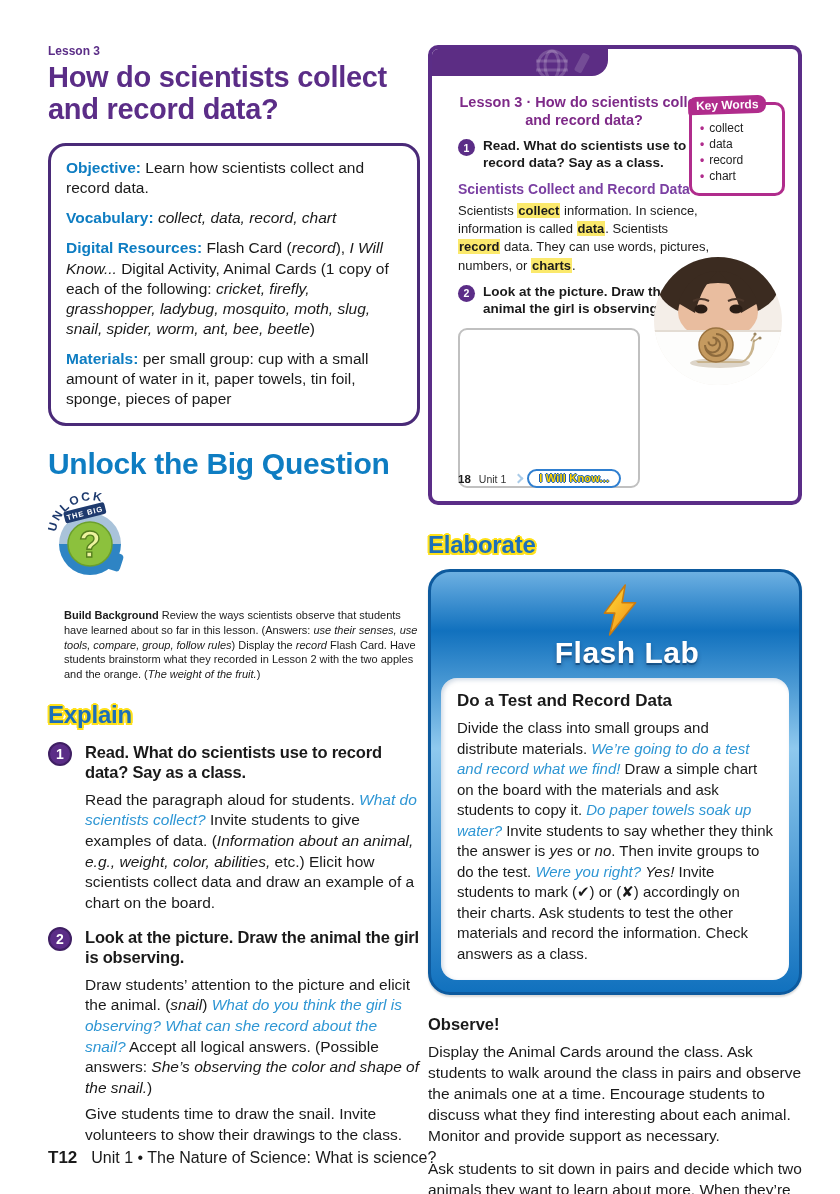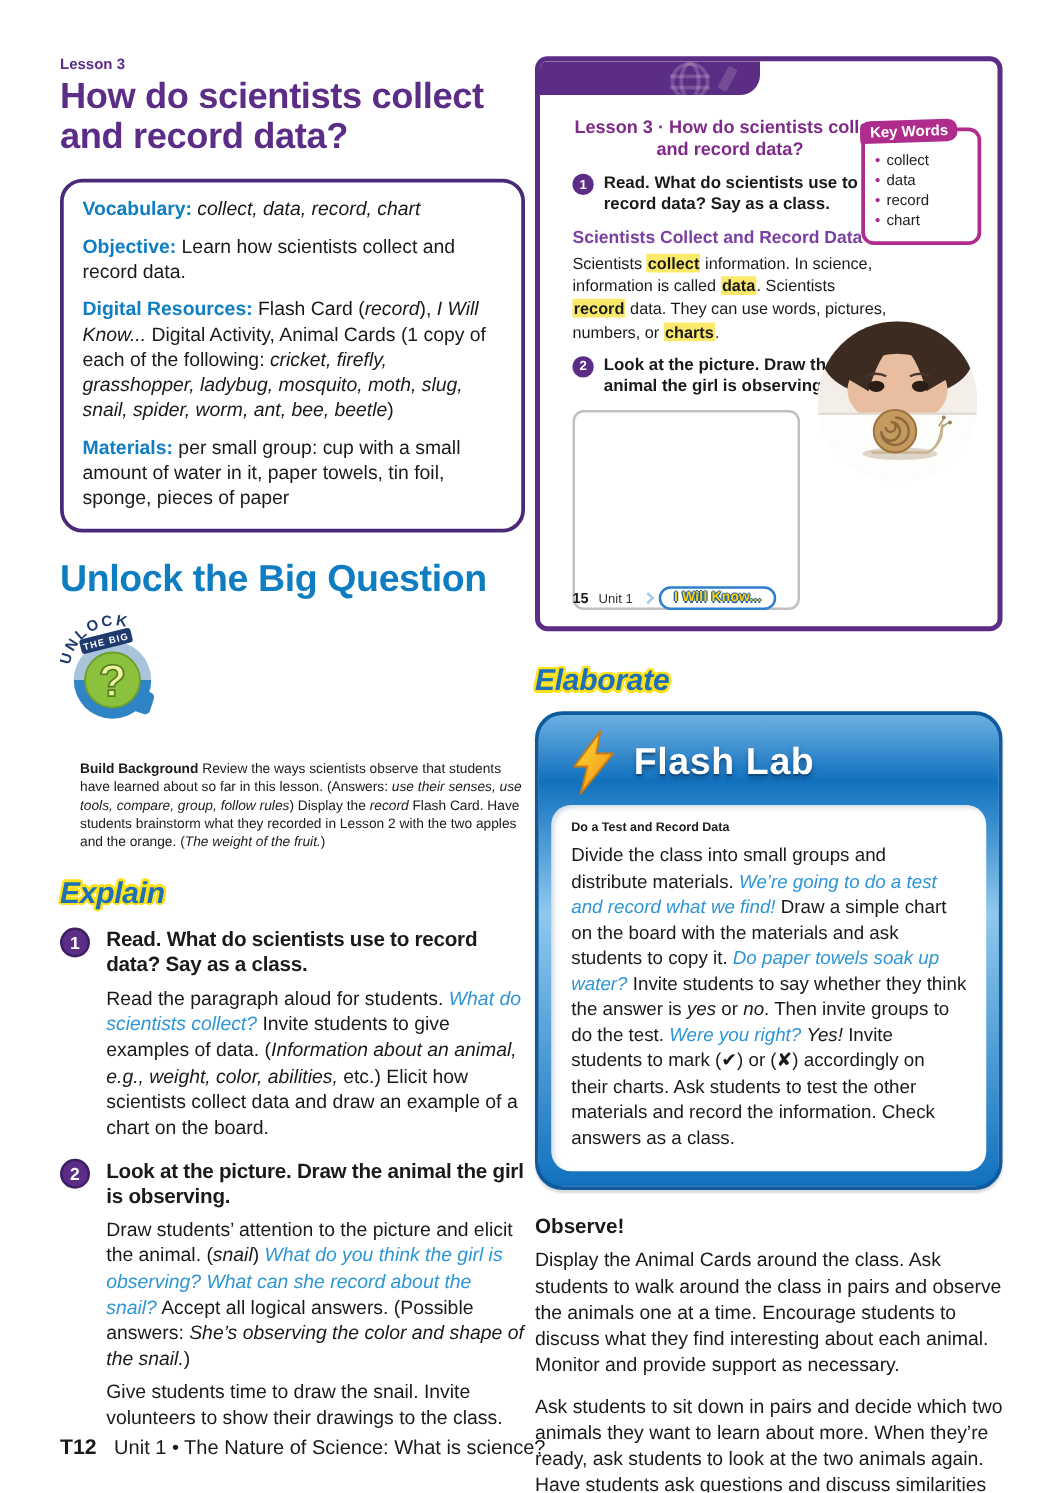--- a/index.html
+++ b/index.html
@@ -25,21 +25,20 @@
   .info-box p:last-child{margin-bottom:0;}
   .blue-label{color:var(--blue);font-weight:bold;}
   .unlock-heading{color:var(--blue);font-size:30px;font-weight:bold;margin-top:21px;letter-spacing:-0.3px;}
   .unlock-row{display:flex;margin-top:9px;align-items:flex-start;}
   .unlock-row .txt{font-size:15.5px;line-height:1.35;margin-top:18px;margin-left:10px;width:262px;}
   .build-bg{margin-top:26px;font-size:11px;line-height:1.33;margin-left:16px;}
   .outline-heading{
     color:var(--outline-blue);font-weight:bold;font-size:24px;letter-spacing:-0.2px;
     text-shadow:-2px 0 var(--yellow),2px 0 var(--yellow),0 -2px var(--yellow),0 2px var(--yellow),
       -1.5px -1.5px var(--yellow),1.5px -1.5px var(--yellow),-1.5px 1.5px var(--yellow),1.5px 1.5px var(--yellow);
-    font-style:italic;
   }
   .explain-heading{margin-top:19px;}
   .step{margin-top:13px;position:relative;padding-left:37px;}
   .step-num{
     position:absolute;left:0;top:0;width:24px;height:24px;border-radius:50%;
     background:var(--purple);color:#fff;font-weight:bold;font-size:14px;
     display:flex;align-items:center;justify-content:center;border:2px solid #3f1f63;
   }
   .step-title{font-weight:bold;font-size:16.5px;line-height:1.22;letter-spacing:-0.2px;}
   .step-body{font-size:15.5px;line-height:1.33;margin-top:8px;}
@@ -95,42 +94,42 @@
     text-shadow:-1px 0 #1b5fae,1px 0 #1b5fae,0 -1px #1b5fae,0 1px #1b5fae;cursor:pointer;
   }
 
   
   .elaborate-heading{margin-top:26px;}
   .flash-box{
     margin-top:10px;border:3px solid #0d5a9e;border-radius:22px;
     background:linear-gradient(180deg,#6db0e2 0%,#1171be 14%,#8fc9ee 42%,#1171be 100%);
     padding:8px 10px 12px 10px;box-shadow:0 2px 2px rgba(0,0,0,0.15);
   }
-  .flash-header{display:flex;align-items:center;padding:4px 6px 8px 16px;}
+  .flash-header{display:flex;align-items:center;padding:4px 6px 8px 16px;flex-direction:column;}
   .flash-title{
     color:#fff;font-weight:bold;font-size:30px;letter-spacing:0.5px;margin-left:14px;
     text-shadow:0 2px 0 rgba(10,60,110,0.55),0 3px 4px rgba(0,30,70,0.4);
   }
   .flash-inner{background:#fff;border-radius:16px;padding:13px 16px 15px 16px;box-shadow:inset 2px 2px 4px rgba(120,150,180,0.35);}
-  .flash-subtitle{font-weight:bold;font-size:10px;margin-bottom:7px;}
+  .flash-subtitle{font-weight:bold;font-size:17px;margin-bottom:7px;}
   .flash-body{font-size:15px;line-height:1.37;}
   .observe-heading{font-weight:bold;font-size:16.5px;margin-top:20px;}
   .observe-p{font-size:15.5px;line-height:1.36;margin-top:7px;}
   .observe-p + .observe-p{margin-top:12px;}
 </style>
 </head>
 <body>
 
 <div class="col-left">
   <div class="lesson-label">Lesson 3</div>
   <h1 class="page-title">How do scientists collect and record data?</h1>
 
   <div class="info-box">
+    <p><span class="blue-label">Objective:</span><span><span> Learn how scientists collect and record data.</span></span></p>
     <p><span class="blue-label">Vocabulary:</span><span><span class="seg-i"> collect, data, record, chart</span></span></p>
-    <p><span class="blue-label">Objective:</span><span><span> Learn how scientists collect and record data.</span></span></p>
     <p><span class="blue-label">Digital Resources:</span><span><span> Flash Card (</span><span class="seg-i">record</span><span>), </span><span class="seg-i">I Will Know...</span><span> Digital Activity, Animal Cards (1 copy of each of the following: </span><span class="seg-i">cricket, firefly, grasshopper, ladybug, mosquito, moth, slug, snail, spider, worm, ant, bee, beetle</span><span>)</span></span></p>
     <p><span class="blue-label">Materials:</span><span><span> per small group: cup with a small amount of water in it, paper towels, tin foil, sponge, pieces of paper</span></span></p>
   </div>
 
   <h2 class="unlock-heading">Unlock the Big Question</h2>
 
   <div class="unlock-row">
     <svg width="84" height="92" viewBox="0 0 84 92">
       <defs>
         <path id="unlockArc" d="M 8,42 A 36,36 0 0 1 72,24" fill="none"></path>
@@ -231,21 +230,21 @@
           <line x1="97" y1="84" x2="101" y2="78" stroke="#b7a079" stroke-width="1.5"></line>
           <line x1="99" y1="85" x2="105" y2="81" stroke="#b7a079" stroke-width="1.5"></line>
           <circle cx="101" cy="77" r="1.6" fill="#9a8561"></circle>
           <circle cx="106" cy="81" r="1.6" fill="#9a8561"></circle>
           <circle cx="62" cy="88" r="17" fill="#c59a5f" stroke="#9a7340" stroke-width="1.5"></circle>
           <path d="M62,88 m0,-11 a11,11 0 1 1 -11,11 a7.5,7.5 0 1 0 7.5,-7.5 a4,4 0 1 1 -4,4" fill="none" stroke="#8d6a3c" stroke-width="2"></path>
         </svg>
       </div>
 
       <div class="sp-footer">
-        <span class="num">15</span>
+        <span class="num">18</span>
         <span class="unit">Unit 1</span>
         <span class="chev"></span>
         <span class="iwk-pill">I Will Know...</span>
       </div>
     </div>
   </div>
 
   <h3 class="outline-heading elaborate-heading">Elaborate</h3>
 
   <div class="flash-box">

